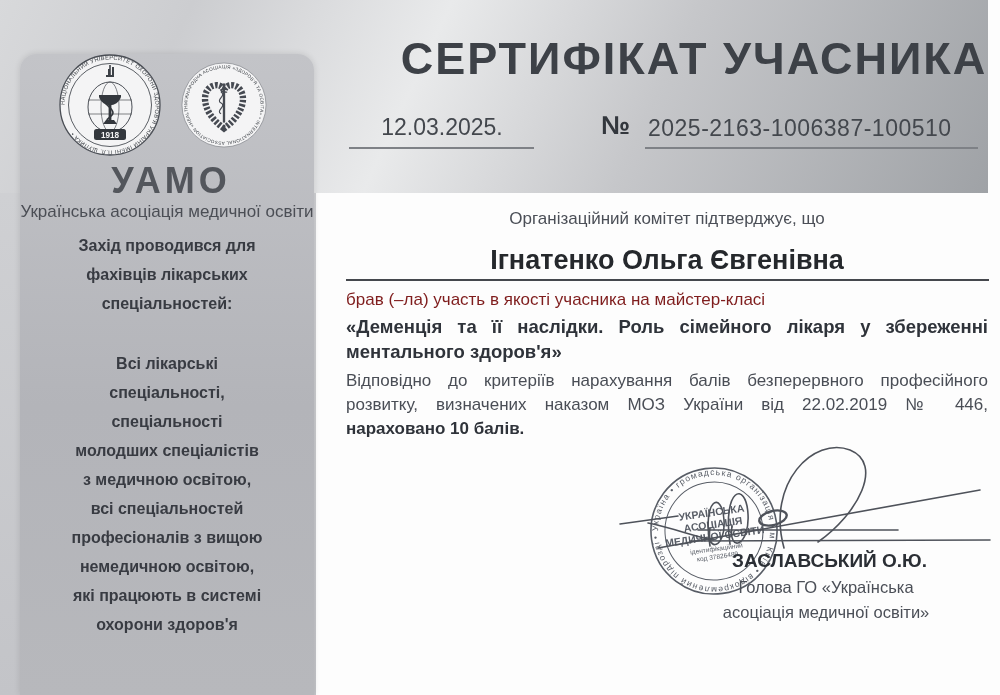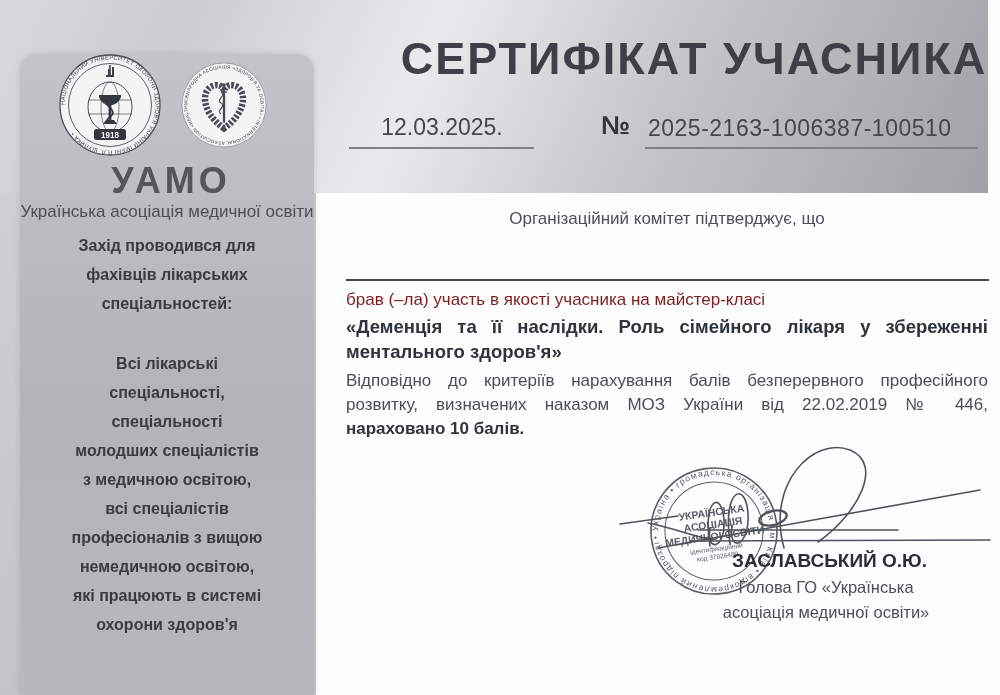--- a/index.html
+++ b/index.html
@@ -112,34 +112,35 @@
 
   <div class="abs side-line" style="top:231px">Захід проводився для</div>
   <div class="abs side-line" style="top:260px">фахівців лікарських</div>
   <div class="abs side-line" style="top:289px">спеціальностей:</div>
 
   <div class="abs side-line" style="top:349px">Всі лікарські</div>
   <div class="abs side-line" style="top:378px">спеціальності,</div>
   <div class="abs side-line" style="top:407px">спеціальності</div>
   <div class="abs side-line" style="top:436px">молодших спеціалістів</div>
   <div class="abs side-line" style="top:465px">з медичною освітою,</div>
-  <div class="abs side-line" style="top:494px">всі спеціалістів</div>
+  <div class="abs side-line" style="top:494px">всі спеціальностей</div>
   <div class="abs side-line" style="top:523px">професіоналів з вищою</div>
   <div class="abs side-line" style="top:552px">немедичною освітою,</div>
   <div class="abs side-line" style="top:581px">які працюють в системі</div>
   <div class="abs side-line" style="top:610px">охорони здоров'я</div>
 
   <div class="abs title">СЕРТИФІКАТ УЧАСНИКА</div>
   <div class="abs date">12.03.2025.</div>
   <div class="abs hline date-line"></div>
   <div class="abs num-label">№</div>
   <div class="abs num-value">2025-2163-1006387-100510</div>
   <div class="abs hline num-line"></div>
 
   <div class="abs confirm ctr">Організаційний комітет підтверджує, що</div>
+  <div class="abs name ctr">Ігнатенко Ольга Євгенівна</div>
   <div class="abs hline name-line"></div>
   <div class="abs brav">брав (–ла) участь в якості учасника на майстер-класі</div>
   <div class="abs event just" style="top:315px">«Деменція та її наслідки. Роль сімейного лікаря у збереженні</div>
   <div class="abs event" style="top:340px">ментального здоров'я»</div>
   <div class="abs para just" style="top:369px">Відповідно до критеріїв нарахування балів безперервного професійного</div>
   <div class="abs para just" style="top:393px">розвитку, визначених наказом МОЗ України від 22.02.2019 № 446,</div>
   <div class="abs para bold-dark" style="top:417px">нараховано 10 балів.</div>
 
   <svg class="abs stamp" width="134" height="134" viewBox="0 0 134 134">
     <circle cx="67" cy="67" r="63" fill="none" stroke="#585d66" stroke-width="1.6"></circle>

